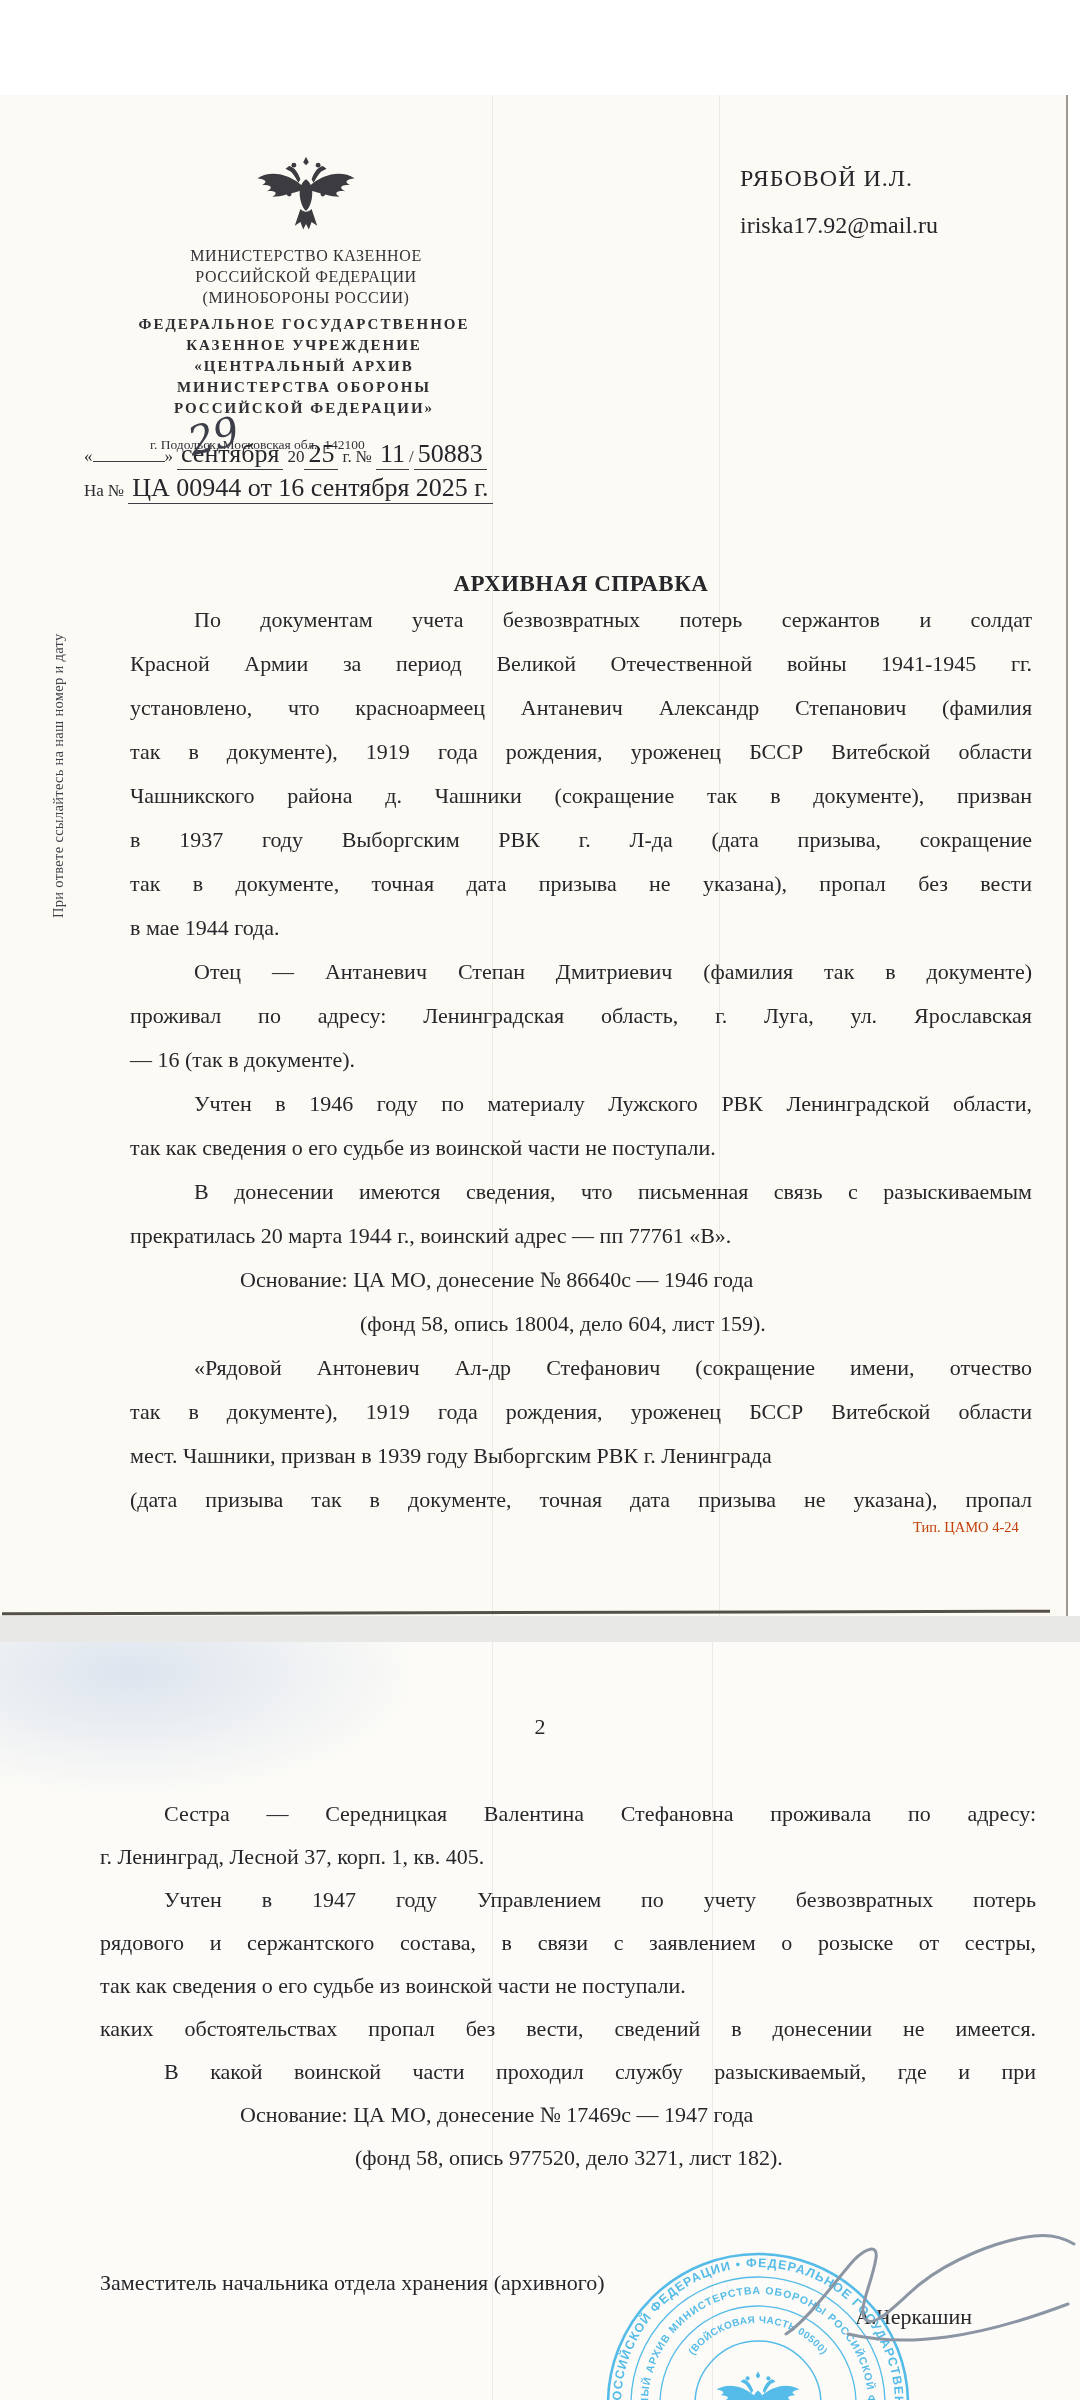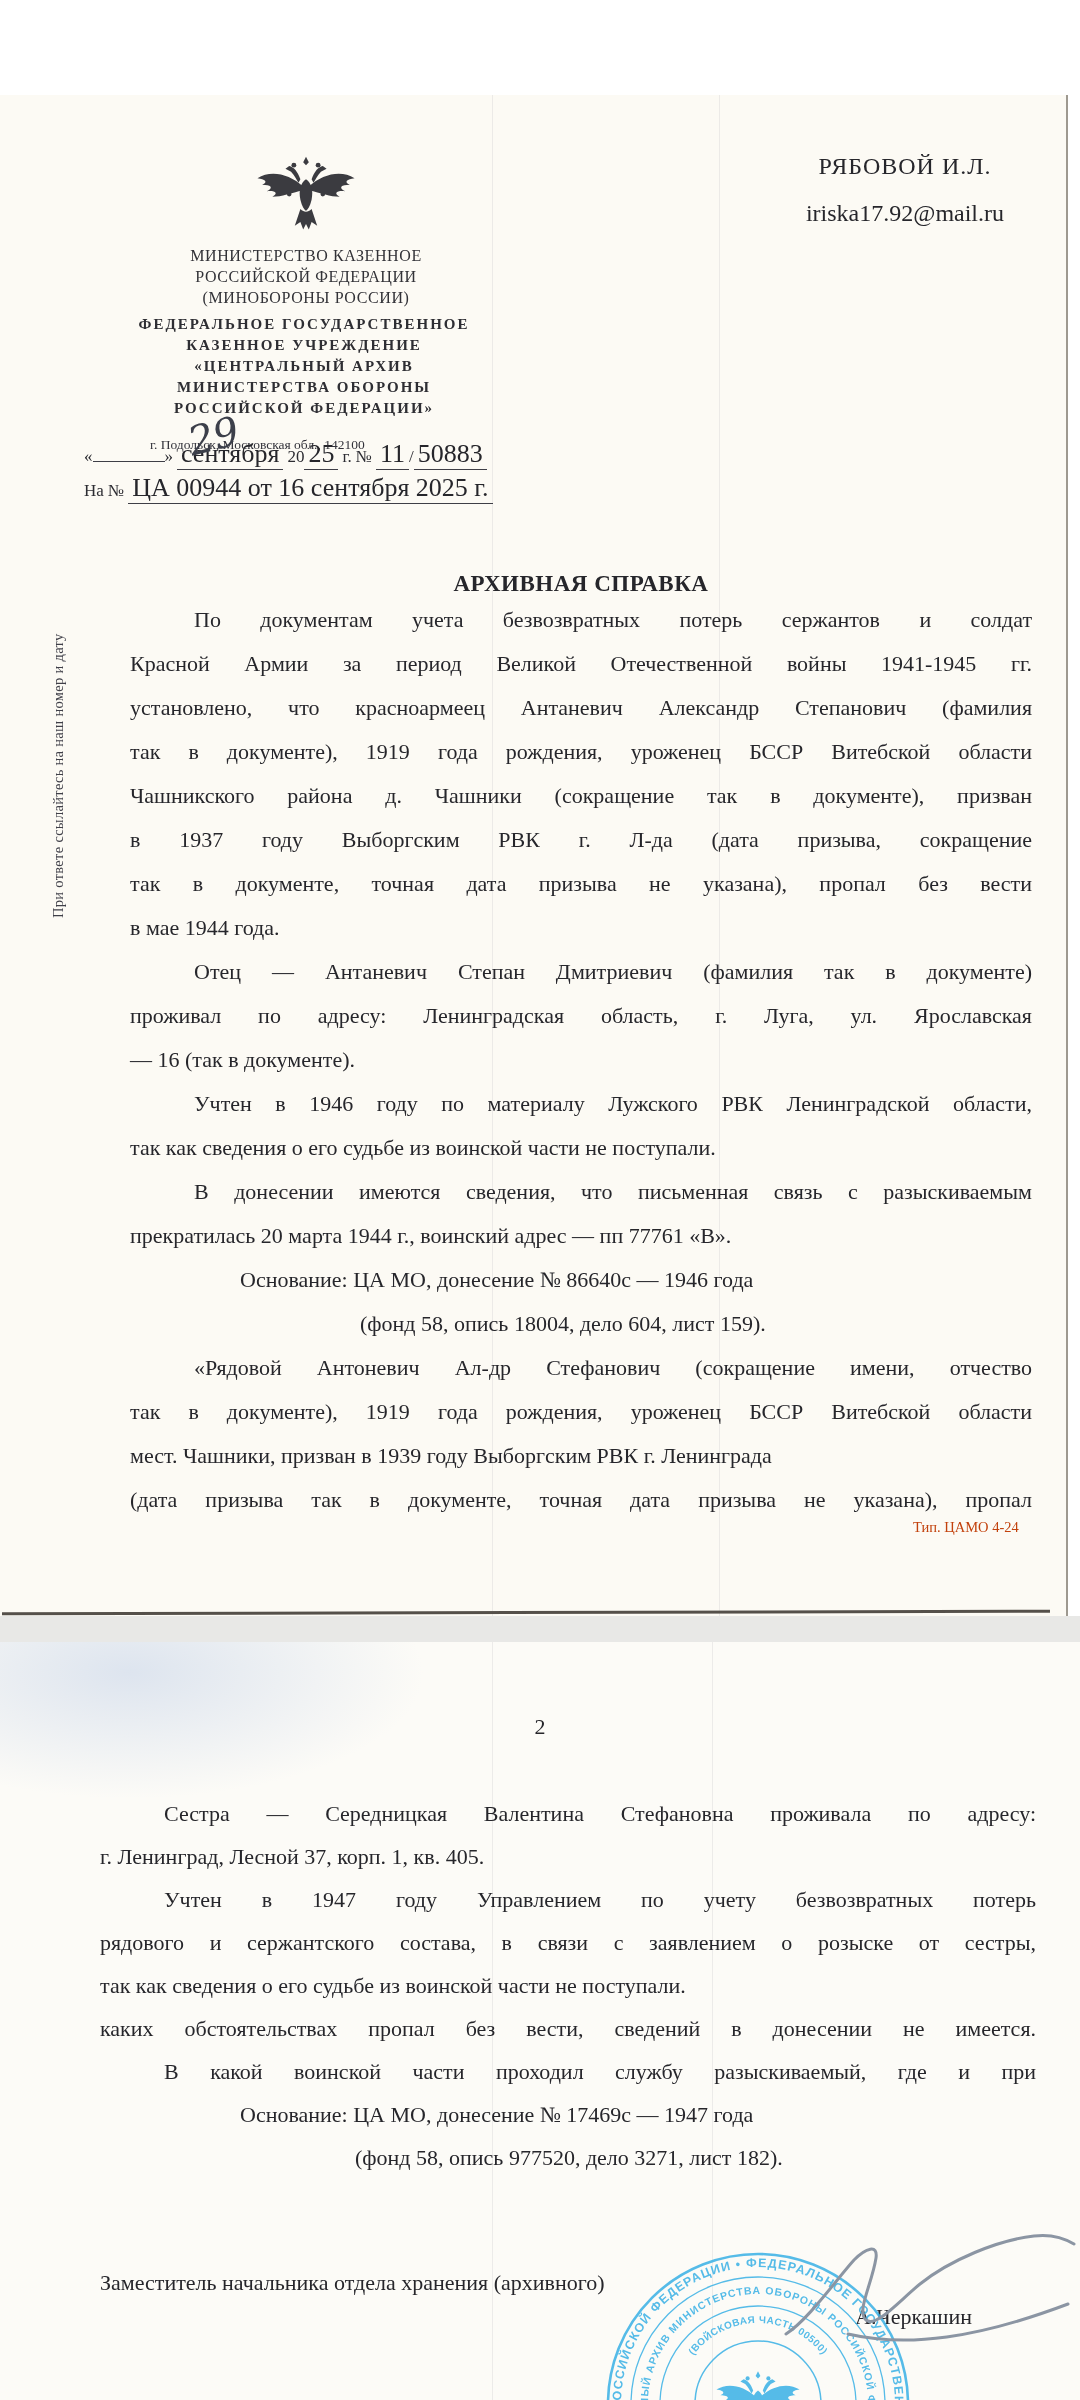--- a/index.html
+++ b/index.html
@@ -9,21 +9,21 @@
   #page1{top:95px;width:1066px;height:1521px;background:#fcfaf4;
          border-right:2px solid rgba(80,72,62,.55);}
   #page1-edge{position:absolute;left:2px;top:1516px;width:1048px;height:3px;background:#55504a;
               transform:rotate(-0.15deg);}
   #page-gap{position:absolute;left:0;top:1616px;width:1080px;height:26px;background:#e8e8e6;}
   #page2{top:1642px;width:1080px;height:758px;background:#fcfbf7;
          background-image:radial-gradient(ellipse 420px 180px at 12% 4%,rgba(196,210,232,.55),rgba(196,210,232,0) 70%);}
   .crease{position:absolute;top:0;bottom:0;width:1px;background:rgba(100,100,115,.10);}
 
   
-  .recipient{position:absolute;left:740px;top:58px;width:330px;text-align:center;}
+  .recipient{position:absolute;left:740px;top:70px;width:330px;text-align:left;}
   .recipient .name{font-size:24px;letter-spacing:1px;}
   .recipient .email{font-size:24px;margin-top:20px;}
   .emblem{position:absolute;left:250px;top:56px;}
   .ministry{position:absolute;left:130px;top:150px;width:352px;text-align:center;
             font-size:16px;line-height:21px;letter-spacing:.6px;color:#323237;}
   .institution{position:absolute;left:92px;top:219px;width:424px;text-align:center;
                font-weight:bold;font-size:15px;line-height:21px;letter-spacing:2px;color:#2e2e33;}
   .addr-small{position:absolute;left:150px;top:342px;font-size:13.5px;color:#32323a;}
   .date-line{position:absolute;left:84px;top:342px;white-space:nowrap;}
   .ref-line{position:absolute;left:84px;top:378px;white-space:nowrap;}

